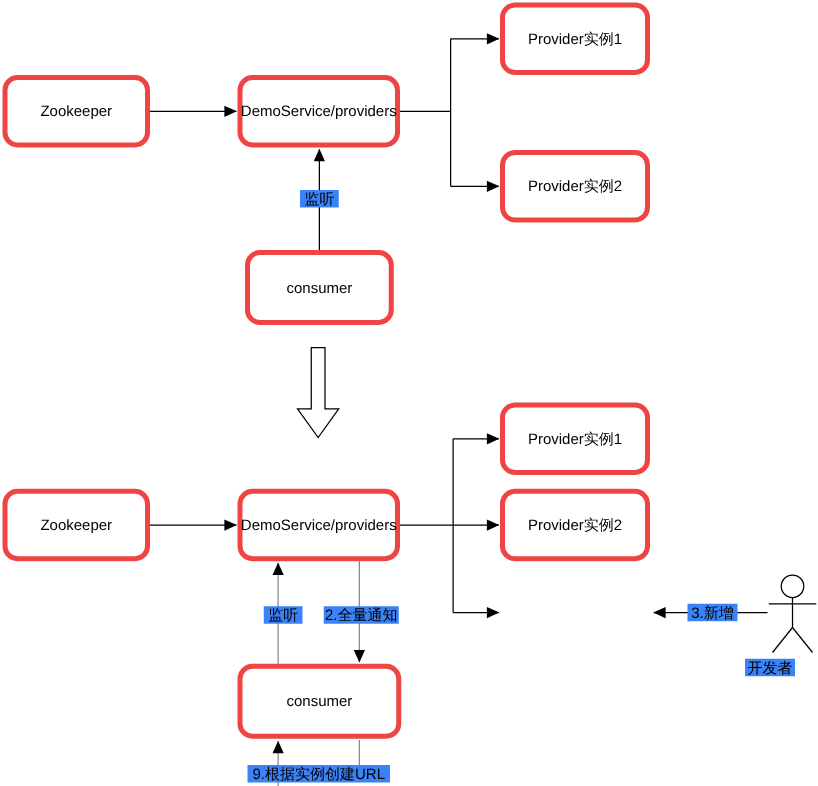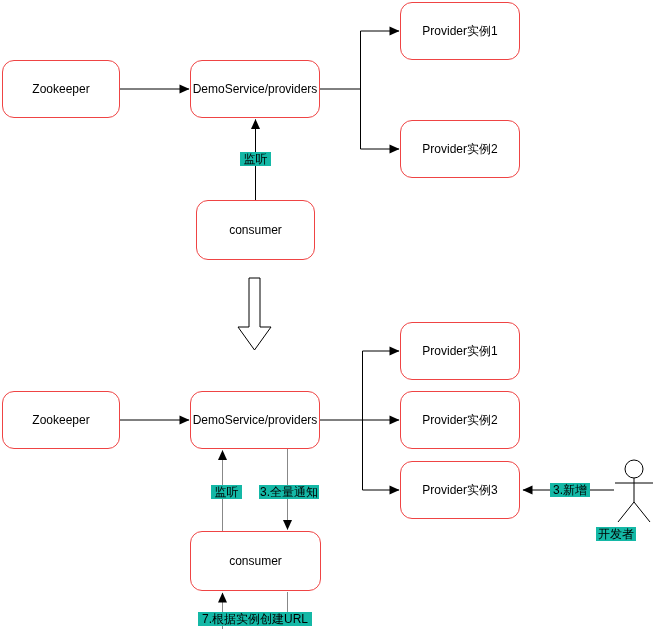--- a/index.html
+++ b/index.html
@@ -4,26 +4,26 @@
 <style>
   html,body{margin:0;padding:0;background:#ffffff;}
   .canvas{
     position:relative;width:654px;height:629px;background:#ffffff;
     font-family:"Liberation Sans","DejaVu Sans",sans-serif;font-size:12px;color:#000;
     overflow:hidden;
   }
   .wires{position:absolute;left:0;top:0;z-index:1;}
   .node{
     position:absolute;z-index:2;box-sizing:border-box;
-    border:1px solid #ef4444;border-radius:12px;background:#fff;
+    border:4px solid #ef4444;border-radius:12px;background:#fff;
     display:flex;align-items:center;justify-content:center;
     text-align:center;white-space:nowrap;
   }
   .edge-label{
-    position:absolute;z-index:3;background:#14b8a6;
+    position:absolute;z-index:3;background:#3b82f6;
     text-align:center;line-height:14px;white-space:nowrap;
   }
 </style>
 </head>
 <body>
 
 <div class="canvas">
 
   <svg class="wires" width="654" height="629" viewBox="0 0 654 629">
     <defs>
@@ -65,23 +65,22 @@
   <div class="node" style="left:2px;top:60px;width:118px;height:58px;">Zookeeper</div>
   <div class="node" style="left:190px;top:60px;width:130px;height:58px;">DemoService/providers</div>
   <div class="node" style="left:400px;top:2px;width:120px;height:58px;">Provider实例1</div>
   <div class="node" style="left:400px;top:120px;width:120px;height:58px;">Provider实例2</div>
   <div class="node" style="left:196px;top:200px;width:119px;height:60px;">consumer</div>
 
   <div class="node" style="left:2px;top:391px;width:118px;height:58px;">Zookeeper</div>
   <div class="node" style="left:190px;top:391px;width:130px;height:58px;">DemoService/providers</div>
   <div class="node" style="left:400px;top:322px;width:120px;height:58px;">Provider实例1</div>
   <div class="node" style="left:400px;top:391px;width:120px;height:58px;">Provider实例2</div>
-  <div class="node" style="left:400px;top:461px;width:120px;height:58px;">Provider实例3</div>
   <div class="node" style="left:190px;top:531px;width:131px;height:60px;">consumer</div>
 
   <div class="edge-label" style="left:240px;top:152px;width:31px;">监听</div>
   <div class="edge-label" style="left:211px;top:485px;width:31px;">监听</div>
-  <div class="edge-label" style="left:259px;top:485px;width:60px;">3.全量通知</div>
+  <div class="edge-label" style="left:259px;top:485px;width:60px;">2.全量通知</div>
   <div class="edge-label" style="left:550px;top:483px;width:40px;">3.新增</div>
-  <div class="edge-label" style="left:198px;top:612px;width:114px;">7.根据实例创建URL</div>
+  <div class="edge-label" style="left:198px;top:612px;width:114px;">9.根据实例创建URL</div>
   <div class="edge-label" style="left:596px;top:527px;width:40px;">开发者</div>
 
 </div>
 
 </body></html>

